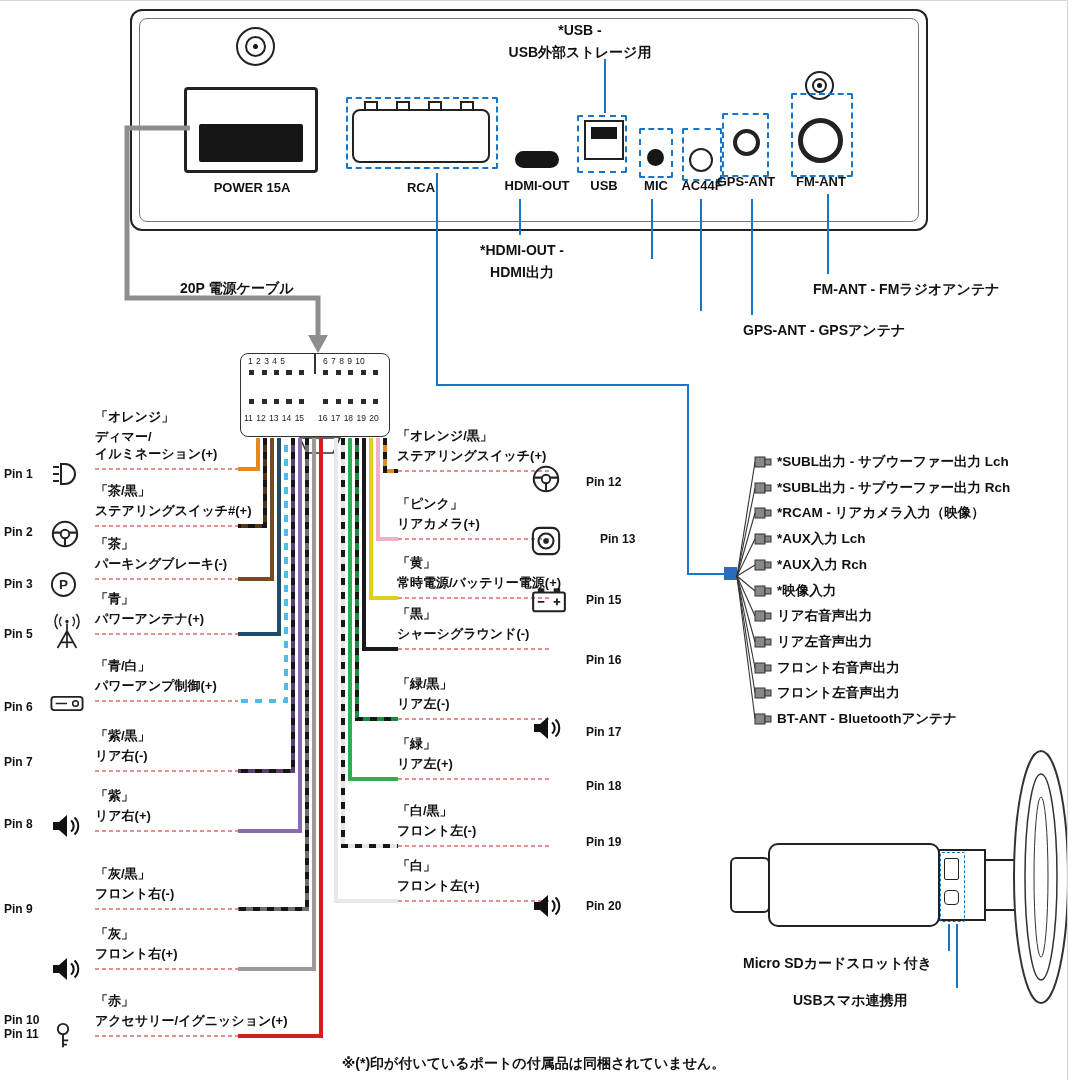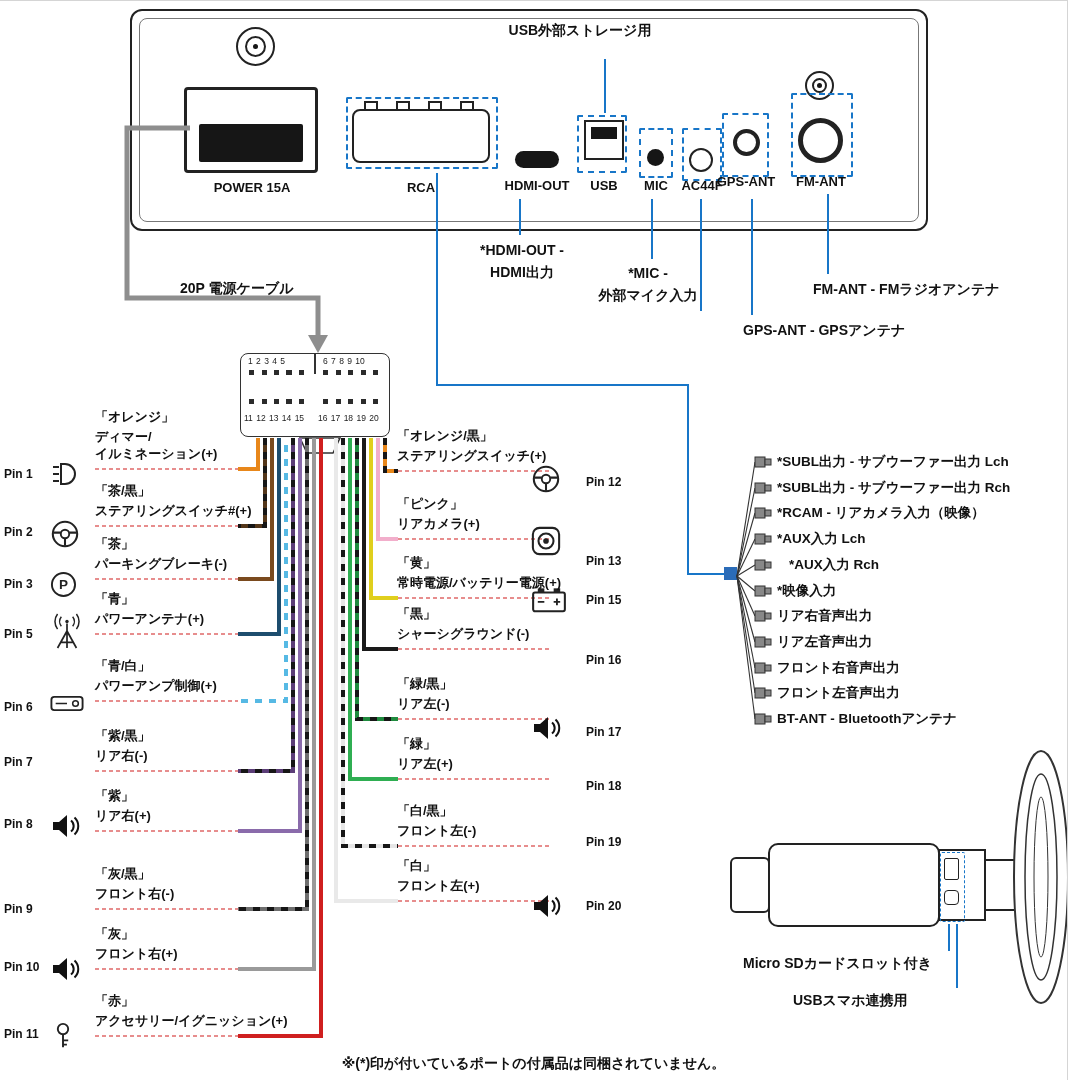--- a/index.html
+++ b/index.html
@@ -70,29 +70,26 @@
   <div class="port-label" style="left:197px;top:179px;width:110px">POWER 15A</div>
   <div class="port-label" style="left:386px;top:179px;width:70px">RCA</div>
   <div class="port-label" style="left:498px;top:177px;width:78px">HDMI-OUT</div>
   <div class="port-label" style="left:584px;top:177px;width:40px">USB</div>
   <div class="port-label" style="left:638px;top:177px;width:36px">MIC</div>
   <div class="port-label" style="left:676px;top:177px;width:52px">AC44F</div>
   <div class="port-label" style="left:714px;top:173px;width:64px">GPS-ANT</div>
   <div class="port-label" style="left:790px;top:173px;width:62px">FM-ANT</div>
 
   <div class="ann center" style="left:470px;top:18px;width:220px">
+    <div>*USB -</div>
     <div>USB外部ストレージ用</div>
   </div>
   <div class="ann center" style="left:452px;top:238px;width:140px">
     <div>*HDMI-OUT -</div>
     <div>HDMI出力</div>
-  </div>
-  <div class="ann center" style="left:578px;top:261px;width:140px">
-    <div>*MIC -</div>
-    <div>外部マイク入力</div>
   </div>
   <div class="ann" style="left:743px;top:318px">GPS-ANT - GPSアンテナ</div>
   <div class="ann" style="left:813px;top:277px">FM-ANT - FMラジオアンテナ</div>
   <div class="ann" style="left:180px;top:276px">20P 電源ケーブル</div>
 
   <div class="shape fill" style="left:240px;top:352px;width:150px;height:84px;border-width:1.5px;border-color:#333;border-radius:8px;background:#fff"></div>
   <div class="txt" style="left:314px;top:353px;width:2px;height:20px;background:#333"></div>
   <div class="num" style="left:248px;top:355px">1 2 3 4 5</div>
   <div class="num" style="left:323px;top:355px">6 7 8 9 10</div>
   <div class="pins-strip" style="left:249px;top:369px;width:58px"></div>
@@ -279,21 +276,21 @@
       </svg></div>
     <div class="pin-text" style="left: 95px; bottom: 255px;">
       <div class="color-name">「紫」</div>
       <div class="desc">リア右(+)</div>
     </div>
     <div class="pin-label" style="left: 4px; top: 901px;">Pin 9</div>
     <div class="pin-text" style="left: 95px; bottom: 177px;">
       <div class="color-name">「灰/黒」</div>
       <div class="desc">フロント右(-)</div>
     </div>
-    <div class="pin-label" style="left: 4px; top: 959px; text-align: right;">Pin 10</div>
+    <div class="pin-label" style="left: 4px; top: 1012px; text-align: right;">Pin 10</div>
     <div class="icon" style="left: 50px; top: 953px;"><svg viewBox="0 0 30 30" width="30" height="30">
         <path d="M3,11 h6 l8,-7 v22 l-8,-7 h-6 z" fill="#111"></path>
         <path d="M21,9.5 a7,7 0 0 1 0,11 M24.5,6.5 a11.5,11.5 0 0 1 0,17" stroke="#111" stroke-width="2" fill="none"></path>
       </svg></div>
     <div class="pin-text" style="left: 95px; bottom: 117px;">
       <div class="color-name">「灰」</div>
       <div class="desc">フロント右(+)</div>
     </div>
     <div class="pin-label" style="left: 4px; top: 1026px;">Pin 11</div>
     <div class="icon" style="left: 50px; top: 1020px;"><svg viewBox="0 0 30 34" width="26" height="30">
@@ -307,21 +304,21 @@
     <div class="pin-label" style="left: 586px; top: 474px;">Pin 12</div>
     <div class="icon" style="left: 531px; top: 463px;"><svg viewBox="0 0 32 32" width="30" height="30">
         <circle cx="16" cy="16" r="13" fill="none" stroke="#222" stroke-width="2.2"></circle>
         <circle cx="16" cy="16" r="4.5" fill="none" stroke="#222" stroke-width="2"></circle>
         <path d="M3.5,14.5 L11.5,14.5 M20.5,14.5 L28.5,14.5 M16,20.5 L16,28.5" stroke="#222" stroke-width="2.2" fill="none"></path>
       </svg></div>
     <div class="pin-text" style="left: 397px; bottom: 615px;">
       <div class="color-name">「オレンジ/黒」</div>
       <div class="desc">ステアリングスイッチ(+)</div>
     </div>
-    <div class="pin-label" style="left: 586px; top: 531px; margin-top: 22px;">Pin 13</div>
+    <div class="pin-label" style="left: 600px; top: 531px;">Pin 13</div>
     <div class="icon" style="left: 531px; top: 525px;"><svg viewBox="0 0 32 32" width="30" height="30">
         <rect x="2" y="2" width="28" height="28" rx="7" fill="none" stroke="#222" stroke-width="2.2"></rect>
         <circle cx="16" cy="16" r="8" fill="none" stroke="#222" stroke-width="2.2"></circle>
         <circle cx="16" cy="16" r="3" fill="#222"></circle>
       </svg></div>
     <div class="pin-text" style="left: 397px; bottom: 547px;">
       <div class="color-name">「ピンク」</div>
       <div class="desc">リアカメラ(+)</div>
     </div>
     <div class="pin-label" style="left: 586px; top: 592px;">Pin 15</div>
@@ -365,20 +362,20 @@
         <path d="M21,9.5 a7,7 0 0 1 0,11 M24.5,6.5 a11.5,11.5 0 0 1 0,17" stroke="#111" stroke-width="2" fill="none"></path>
       </svg></div>
     <div class="pin-text" style="left: 397px; bottom: 185px;">
       <div class="color-name">「白」</div>
       <div class="desc">フロント左(+)</div>
     </div>
     <div class="rca-item" style="left: 777px; top: 452px;">*SUBL出力 - サブウーファー出力 Lch</div>
     <div class="rca-item" style="left: 777px; top: 478px;">*SUBL出力 - サブウーファー出力 Rch</div>
     <div class="rca-item" style="left: 777px; top: 503px;">*RCAM - リアカメラ入力（映像）</div>
     <div class="rca-item" style="left: 777px; top: 529px;">*AUX入力 Lch</div>
-    <div class="rca-item" style="left: 777px; top: 555px; margin-left: 12px;">*AUX入力 Rch</div>
+    <div class="rca-item" style="left: 777px; top: 555px;">*AUX入力 Rch</div>
     <div class="rca-item" style="left: 777px; top: 581px;">*映像入力</div>
     <div class="rca-item" style="left: 777px; top: 606px;">リア右音声出力</div>
     <div class="rca-item" style="left: 777px; top: 632px;">リア左音声出力</div>
     <div class="rca-item" style="left: 777px; top: 658px;">フロント右音声出力</div>
     <div class="rca-item" style="left: 777px; top: 683px;">フロント左音声出力</div>
     <div class="rca-item" style="left: 777px; top: 709px;">BT-ANT - Bluetoothアンテナ</div>
   </div>
 
 </body></html>

